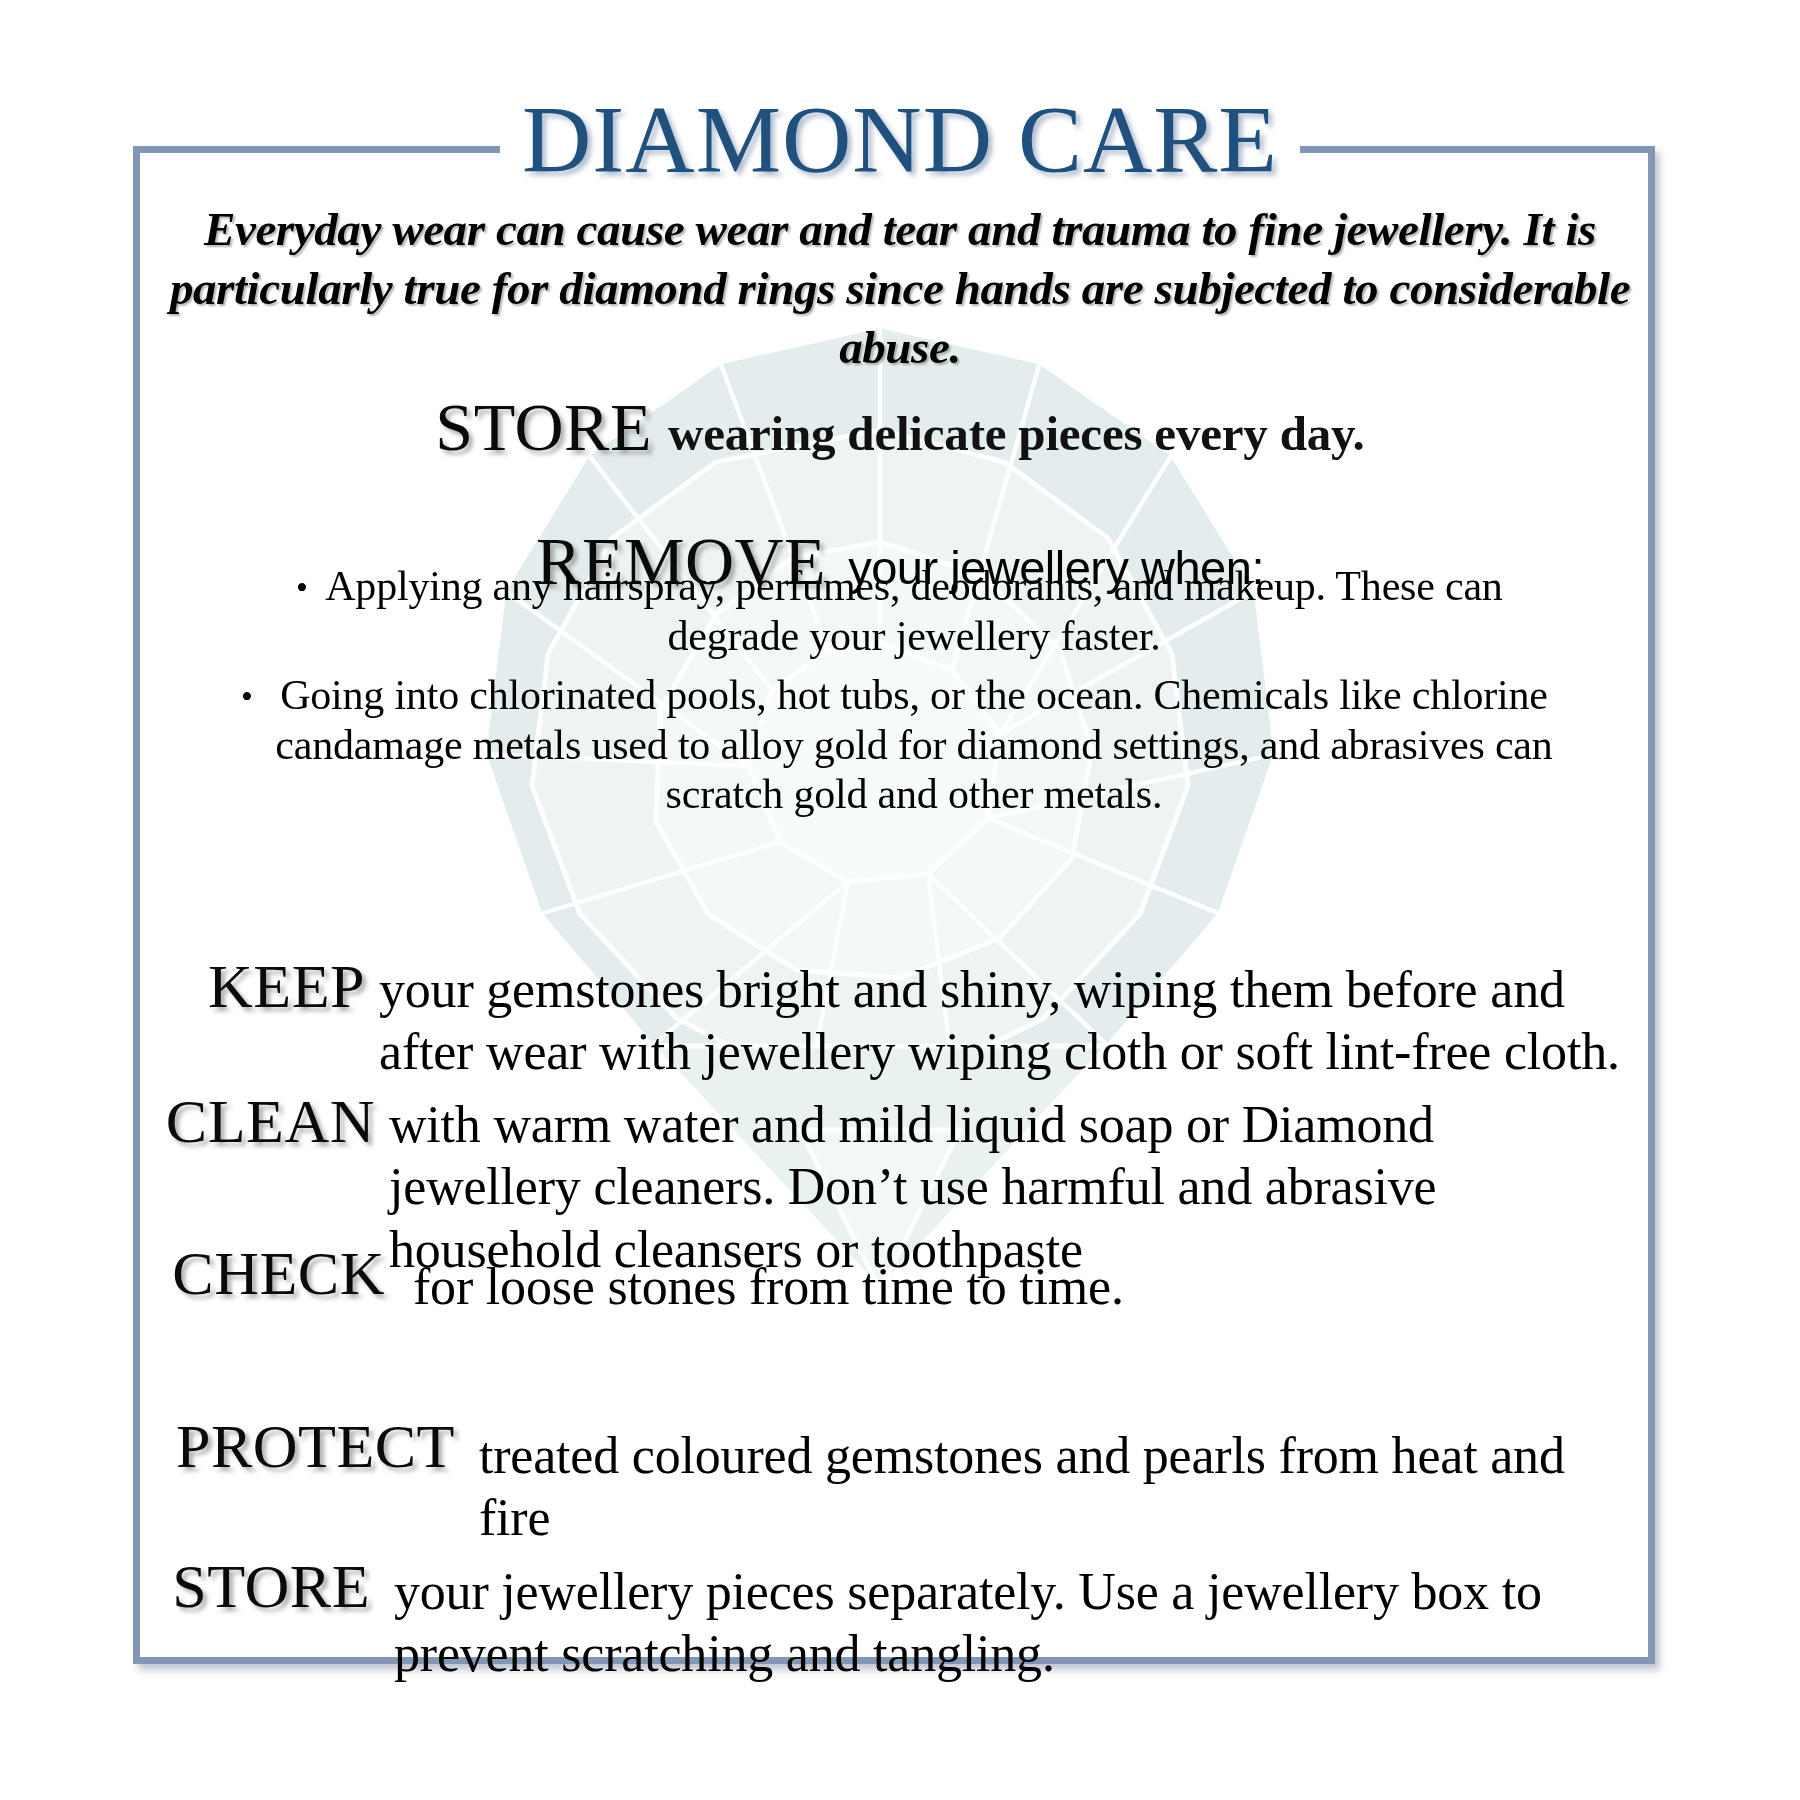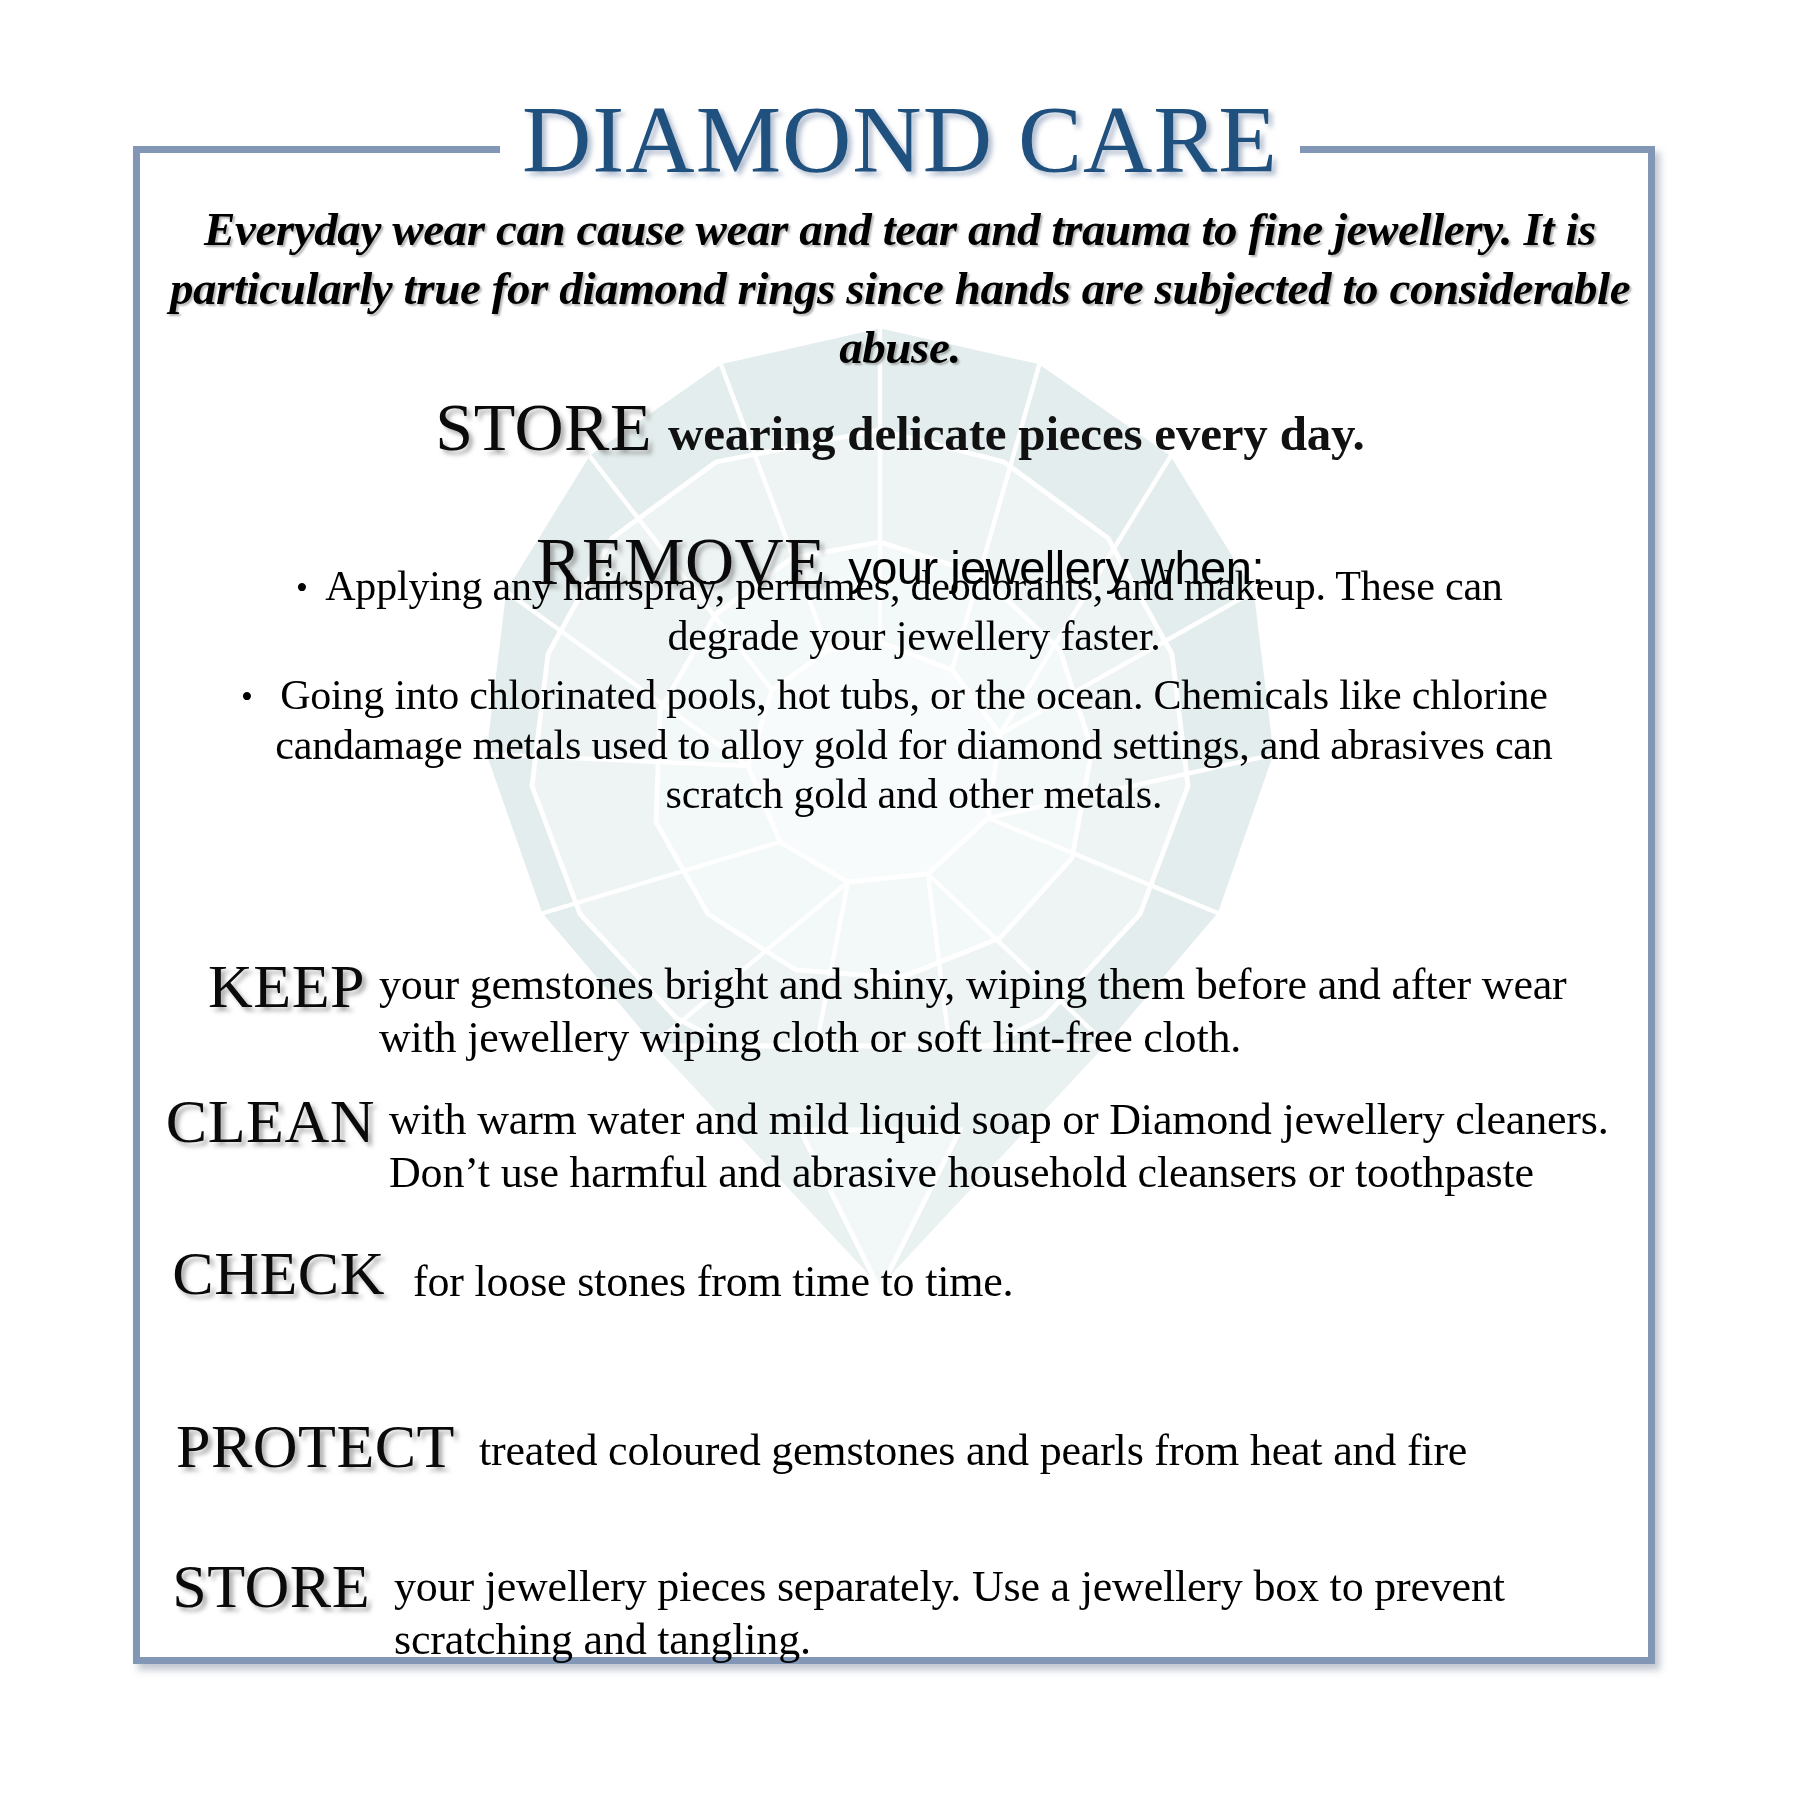--- a/index.html
+++ b/index.html
@@ -182,21 +182,21 @@
     align-items: flex-start;
   }
   .kw-row .kw-cell {
     flex: 0 0 auto;
     text-align: right;
   }
   .kw-row .kw-cell .kw { font-size: 62px; line-height: 1.0; }
   .kw-row .para {
     flex: 1 1 auto;
     font-family: "Liberation Serif", serif;
-    font-size: 44px;
+    font-size: 52px;
     line-height: 1.2;
     letter-spacing: -0.2px;
     padding-left: 14px;
     text-align: left;
   }
 
   #row-keep    { left: 165px; top: 955px;  width: 1455px; }
   #row-keep .kw-cell { width: 200px; }
   #row-keep .para { padding-top: 4px; }
 

